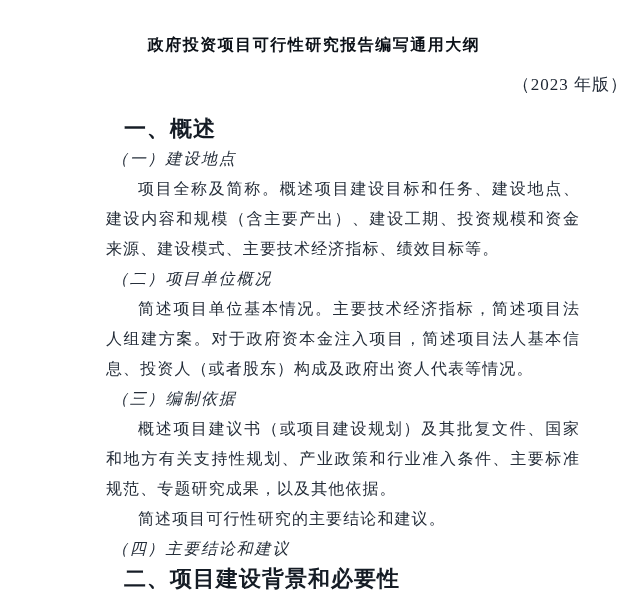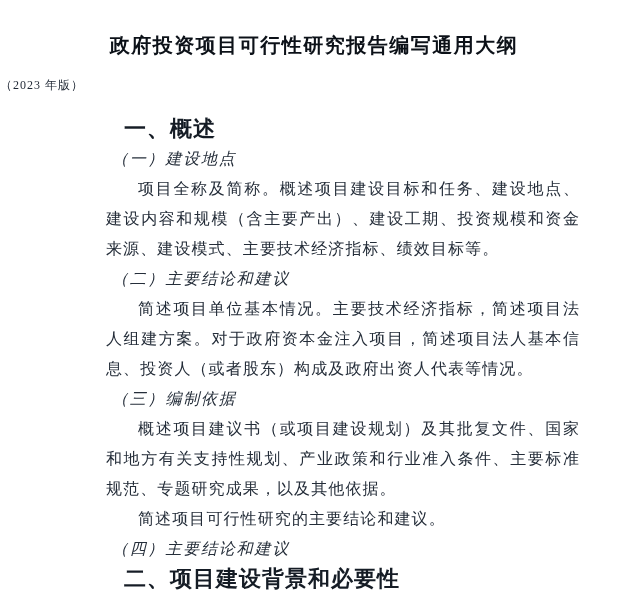--- a/index.html
+++ b/index.html
@@ -17,32 +17,32 @@
   .page {
     width: 628px;
     height: 592px;
     background: #ffffff;
     position: relative;
   }
   .doc-title {
     margin: 0;
     padding-top: 28px;
     text-align: center;
-    font-size: 20px;
+    font-size: 16px;
     line-height: 34px;
     font-weight: bold;
     letter-spacing: 1.5px;
     color: #0c1118;
     font-family: "Liberation Serif", serif;
   }
   .doc-subtitle {
     margin: 0;
     margin-top: 12px;
-    text-align: left;
-    font-size: 12px;
+    text-align: right;
+    font-size: 17px;
     line-height: 22px;
     letter-spacing: 1px;
     color: #1d2633;
   }
   .content {
     margin: 18px 48px 0 80px;
     width: 500px;
     font-size: 16px;
     line-height: 30px;
   }
@@ -76,21 +76,21 @@
 <div class="page">
 
   <h1 class="doc-title">政府投资项目可行性研究报告编写通用大纲</h1>
 
   <div class="doc-subtitle">（2023 年版）</div>
 
   <div class="content">
     <div class="block heading">一、概述</div>
     <div class="block subheading">（一）建设地点</div>
     <div class="block paragraph">项目全称及简称。概述项目建设目标和任务、建设地点、建设内容和规模（含主要产出）、建设工期、投资规模和资金来源、建设模式、主要技术经济指标、绩效目标等。</div>
-    <div class="block subheading">（二）主要结论和建议</div>
+    <div class="block subheading">（二）项目单位概况</div>
     <div class="block paragraph">简述项目单位基本情况。主要技术经济指标，简述项目法人组建方案。对于政府资本金注入项目，简述项目法人基本信息、投资人（或者股东）构成及政府出资人代表等情况。</div>
     <div class="block subheading">（三）编制依据</div>
     <div class="block paragraph">概述项目建议书（或项目建设规划）及其批复文件、国家和地方有关支持性规划、产业政策和行业准入条件、主要标准规范、专题研究成果，以及其他依据。</div>
     <div class="block paragraph">简述项目可行性研究的主要结论和建议。</div>
     <div class="block subheading">（四）主要结论和建议</div>
     <div class="block heading">二、项目建设背景和必要性</div>
   </div>
 
 </div>
 

